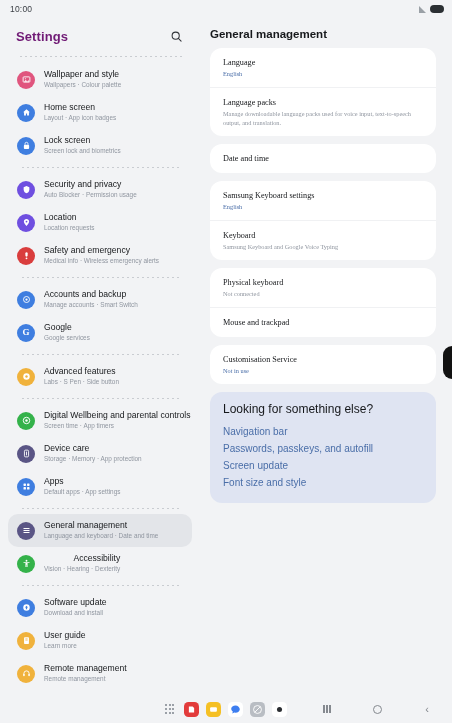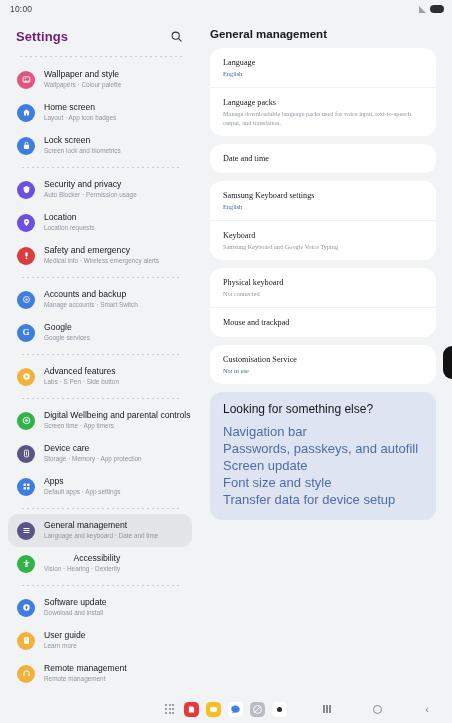--- a/index.html
+++ b/index.html
@@ -82,21 +82,21 @@
   .row-title { font-size: 8.2px; color: #16181b; line-height: 11px; }
   .row-sub { font-size: 6.3px; color: #9096a0; line-height: 9px; margin-top: 1px; }
   .row-sub.accent { color: #4a6ea8; }
   .row-sub.wrap { white-space: normal; }
 
   
   .card-sugg {
     background: #dfe4f2; border-radius: 12px; padding: 10px 12px 12px 13px;
   }
   .sugg-title { font-size: 12px; color: #16181b; margin-bottom: 7px; }
-  .sugg-link { font-size: 13px; color: #4a6ea8; line-height: 10px; padding: 3.5px 0; cursor: pointer; }
+  .sugg-link { font-size: 10px; color: #4a6ea8; line-height: 10px; padding: 3.5px 0; cursor: pointer; }
 
   
   .edge-blob {
     position: absolute; right: 0; top: 346px;
     width: 9px; height: 33px;
     background: #121212; border-radius: 9px 0 0 9px;
   }
 
   
   .taskbar {
@@ -404,21 +404,20 @@
             <div class="row-title">Customisation Service</div>
             <div class="row-sub accent">Not in use</div>
           </div>
         </div>
         <div class="card-sugg">
           <div class="sugg-title">Looking for something else?</div>
           <div class="sugg-link">Navigation bar</div>
           <div class="sugg-link">Passwords, passkeys, and autofill</div>
           <div class="sugg-link">Screen update</div>
           <div class="sugg-link">Font size and style</div>
-          <div class="sugg-link">Transfer data for device setup</div>
         </div>
       </div>
   </div>
 
   <div class="edge-blob"></div>
 
   <div class="taskbar">
     <div class="tb-center" id="tb-center">
         <span class="apps-grid">
           <i></i>

